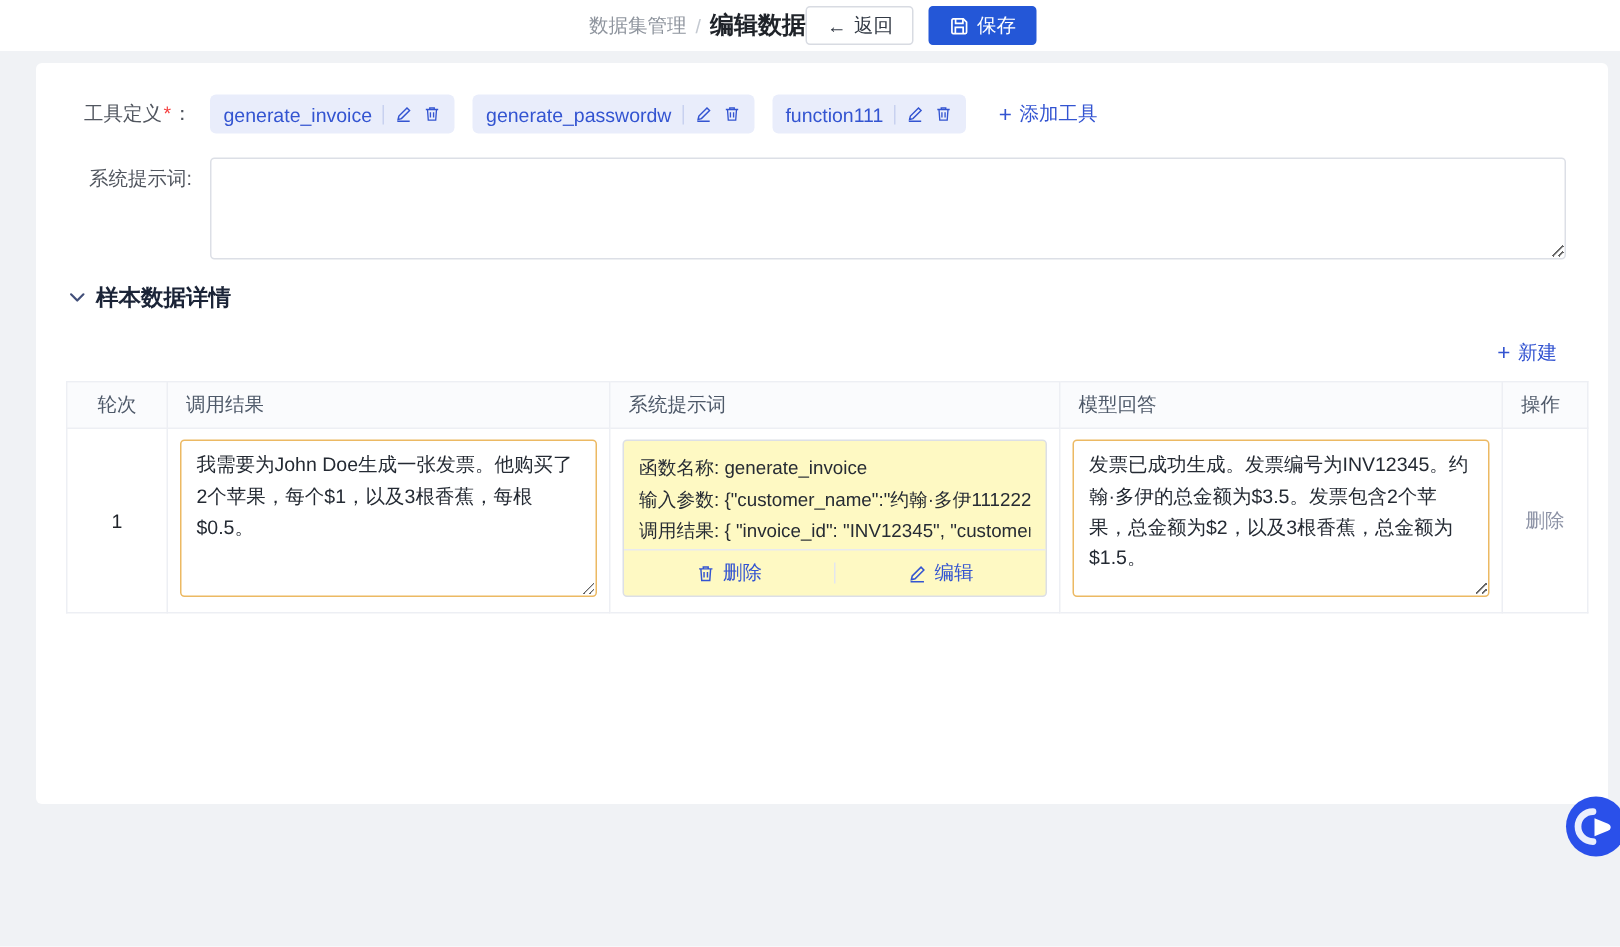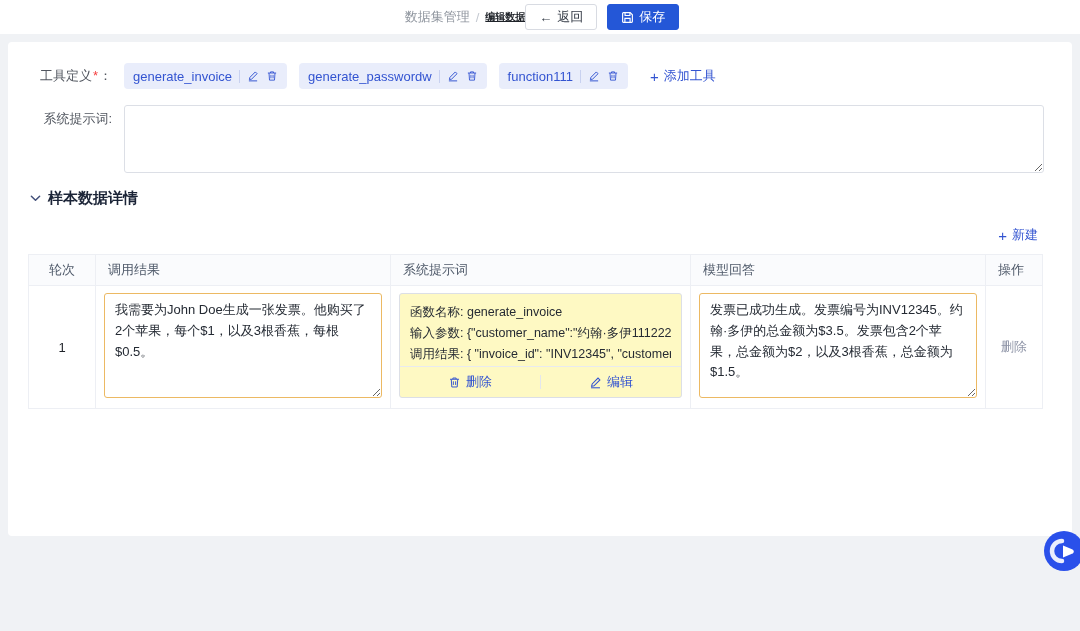--- a/index.html
+++ b/index.html
@@ -12,36 +12,36 @@
     color:#1f2329;
   }
   
   .topbar {
     background:#fff; height:34px; display:flex; align-items:center;
     justify-content:center; padding:0 12px 0 16px;
   }
   .breadcrumb { font-size:13px; display:flex; align-items:center; gap:6px; }
   .bc-parent { color:#8f959e; cursor:pointer; }
   .bc-sep { color:#c4c9d1; }
-  .bc-current { color:#1f2329; font-weight:700; font-size:10px;text-decoration:underline; }
+  .bc-current { color:#1f2329; font-weight:700; font-size:16px; }
   .topbar-actions { display:flex; align-items:center; gap:10px; }
   .btn-back {
     display:inline-flex; align-items:center; gap:5px; background:#fff;
     border:1px solid #d8dbe2; border-radius:3px; height:26px; padding:0 13px;
     font-size:13px; color:#333a45; cursor:pointer; font-family:inherit;
   }
   .btn-back .arrow { font-size:13px; color:#333a45; }
   .btn-save {
     display:inline-flex; align-items:center; gap:5px; background:#2457d7;
     border:1px solid #2457d7; border-radius:3px; height:26px; padding:0 13px;
     font-size:13px; color:#fff; cursor:pointer; font-family:Liberation Sans, sans-serif;
   }
   
   .card {
-    position:absolute; left:8px; right:8px; top:42px; height:494px;
+    position:absolute; left:24px; right:8px; top:42px; height:494px;
     background:#fff; border-radius:4px; padding:20px; overflow:hidden;
   }
   .form-row { display:flex; align-items:flex-start; margin-bottom:16px; }
   .form-label {
     width:84px; flex:none; text-align:right; font-size:13px; color:#51565f;
     padding-top:5px; margin-right:12px; white-space:nowrap;
   }
   .required { color:#f53f3f; margin:0 1px; }
   
   .tags { display:flex; align-items:center; gap:12px; flex-wrap:wrap; padding-top:1px; }

